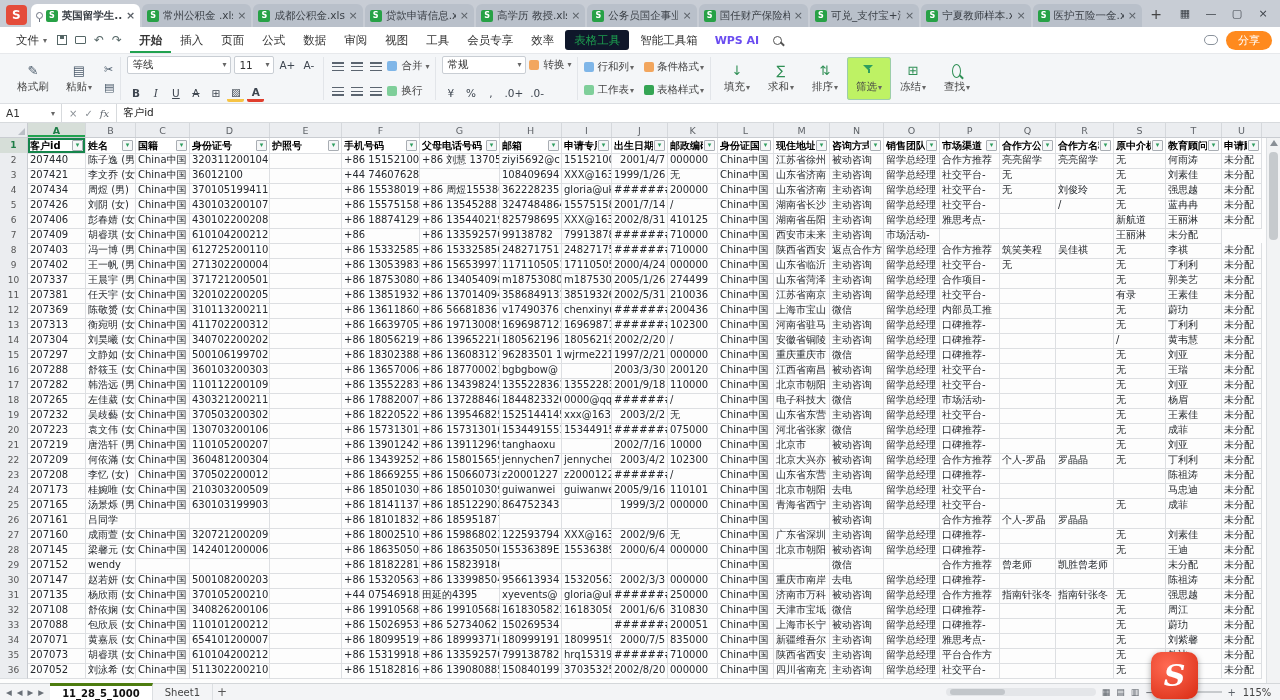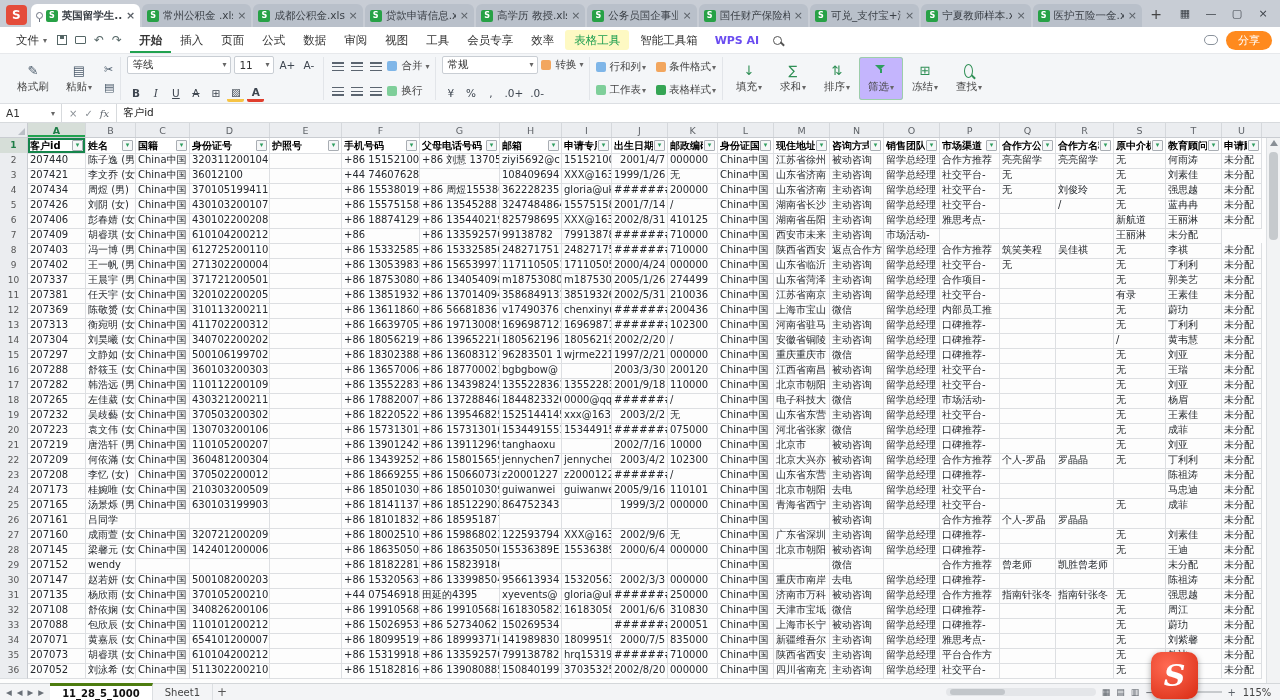--- a/index.html
+++ b/index.html
@@ -30,21 +30,21 @@
   .menubar{height:27px;background:#fff;display:flex;align-items:center;border-bottom:1px solid #e7e9ec;flex:0 0 27px;padding:0 8px}
   .filebtn{padding:0 8px;font-size:11.5px;color:#333;display:flex;align-items:center;gap:3px}
   .qicons{display:flex;align-items:center;gap:8px;margin:0 8px 0 2px;color:#556}
   .i-save{width:10px;height:10px;border:1.5px solid #566;position:relative}
   .i-save::before{content:"";position:absolute;top:0;left:2px;width:4px;height:3px;background:#566}
   .i-print{width:11px;height:8px;border:1.5px solid #566;border-radius:1px}
   .qarrow{font-size:12px;color:#566}
   .menus{display:flex;align-items:center;height:100%}
   .mitem{padding:0 9px;height:100%;display:flex;align-items:center;font-size:11.5px;color:#333;white-space:nowrap}
   .mitem.active{font-weight:bold;box-shadow:inset 0 -2px 0 #21a24f}
-  .mitem.contextual{color:#1c9e4f;background:#fef9c3;border-radius:3px;height:20px;margin:0 2px}
+  .mitem.contextual{color:#1c9e4f;background:#0f172a;border-radius:3px;height:20px;margin:0 2px}
   .wpsai{font-weight:bold;color:#6a4cf0;padding:0 8px;white-space:nowrap}
   .i-search{width:9px;height:9px;border:1.5px solid #555;border-radius:50%;position:relative;margin:0 6px}
   .i-search::after{content:"";position:absolute;width:5px;height:1.5px;background:#555;transform:rotate(45deg);right:-4px;bottom:-1px}
   .mright{margin-left:auto;display:flex;align-items:center;gap:8px}
   .cloudic{width:14px;height:10px;border:1.5px solid #8a929c;border-radius:6px}
   .sharebtn{background:#ff8a1e;color:#fff;border-radius:10px;padding:2px 12px;font-size:11px;white-space:nowrap}
 
   
   .ribbon{height:50px;background:#f4f6f8;border-bottom:1px solid #dcdfe3;display:flex;align-items:stretch;
     padding:3px 6px;flex:0 0 50px;gap:0;overflow:hidden}
@@ -52,41 +52,41 @@
   .bigbtn{width:42px;display:flex;flex-direction:column;align-items:center;justify-content:center;gap:2px;border-radius:3px}
   .bigbtn .ric{font-size:13px;color:#4a5a6a;line-height:14px}
   .rlabel{font-size:10.5px;color:#444;white-space:nowrap}
   .dd{font-size:8px;color:#666;margin-left:1px}
   .smallcol{display:flex;flex-direction:column;justify-content:center;gap:5px}
   .sic{font-size:11px;color:#4a5a6a}
   .cols{display:flex;flex-direction:column;justify-content:center;gap:11px}
   .rrow{display:flex;align-items:center;gap:3px}
   .combo{background:#fff;border:1px solid #c9ced4;border-radius:2px;height:18px;display:flex;align-items:center;
     justify-content:space-between;padding:0 4px;font-size:10.5px;color:#333}
-  .combo.fname{width:104px}.combo.fsize{width:40px}.combo.nfmt{width:96px}
+  .combo.fname{width:104px}.combo.fsize{width:40px}.combo.nfmt{width:84px}
   .tbtn{min-width:17px;height:17px;display:flex;align-items:center;justify-content:center;font-size:10.5px;
     color:#3e4650;border-radius:2px;padding:0 2px}
   [data-name="bold-button"]{font-weight:bold}
   [data-name="italic-button"]{font-style:italic;font-family:"DejaVu Serif",serif}
   [data-name="underline-button"]{text-decoration:underline}
   [data-name="strikethrough-button"]{text-decoration:line-through}
   [data-name="fill-color-button"]{border-bottom:3px solid #f6c344}
   [data-name="font-color-button"]{border-bottom:3px solid #e03e2d;font-weight:bold}
   .li{width:12px;height:9px;background:repeating-linear-gradient(to bottom,#5b6570 0 1.5px,transparent 1.5px 3.75px);margin:0 2px}
   .lbl-btn{display:flex;align-items:center;gap:2px;font-size:10.5px;color:#444;white-space:nowrap}
   .mini-sq{width:10px;height:10px;border-radius:2px;display:inline-block;margin-right:2px}
   .stackwrap{display:grid;grid-template-rows:1fr 1fr;grid-auto-flow:column;column-gap:10px;row-gap:3px;align-content:center}
   .stk{display:flex;align-items:center;font-size:10.5px;color:#444;white-space:nowrap}
   .sq{width:10px;height:10px;border-radius:2px;margin-right:3px}
   .sq0{background:#7fb6e8}.sq1{background:#7fcf9a}.sq2{background:#f2a65e}.sq3{background:#35a554}
   .biggroup{display:flex;align-items:stretch;padding:0 4px}
   .bigbtn2{width:44px;display:flex;flex-direction:column;align-items:center;justify-content:center;gap:2px;border-radius:3px}
   .bigbtn2 .bic{font-size:13px;color:#2f8f55;height:14px;display:flex;align-items:center;justify-content:center}
   .bigbtn2 .blr{font-size:10.5px;color:#444;white-space:nowrap}
-  .bigbtn2.activegreen{background:#c4b5fd;box-shadow:inset 0 0 0 1px #9ccdaa}
+  .bigbtn2.activegreen{background:#bef264;box-shadow:inset 0 0 0 1px #9ccdaa}
   .i-funnel{position:relative;width:11px;height:10px;display:inline-block}
   .i-funnel::before{content:"";position:absolute;left:0;top:1px;border-left:5.5px solid transparent;border-right:5.5px solid transparent;border-top:5px solid #2e9e5f}
   .i-funnel::after{content:"";position:absolute;left:4.5px;top:5px;width:2px;height:4px;background:#2e9e5f}
   .bic.i-search{border-color:#2f8f55}.bic.i-search::after{background:#2f8f55}
 
   
   .fbar{height:19px;background:#fff;border-bottom:1px solid #d7dadd;display:flex;align-items:stretch;flex:0 0 19px}
   .namebox{width:62px;border-right:1px solid #d7dadd;display:flex;align-items:center;justify-content:space-between;
     padding:0 6px;font-size:10.5px;color:#333}
   .fxg{display:flex;align-items:center;gap:7px;padding:0 7px;border-right:1px solid #d7dadd;color:#8a9096;font-size:10px}
@@ -1283,21 +1283,21 @@
         </div>
         <div class="r" data-name="table-row">
           <div class="rn" data-name="row-header-34">34</div>
           <div class="c" data-name="cell">207071</div>
           <div class="c" data-name="cell">黄嘉辰 (女</div>
           <div class="c" data-name="cell">China中国</div>
           <div class="c" data-name="cell">654101200007050581</div>
           <div class="c" data-name="cell"></div>
           <div class="c" data-name="cell">+86 18099519</div>
           <div class="c" data-name="cell">+86 1899937166</div>
-          <div class="c" data-name="cell">141989830</div>
+          <div class="c" data-name="cell">180999191</div>
           <div class="c" data-name="cell">180995191</div>
           <div class="c num" data-name="cell">2000/7/5</div>
           <div class="c" data-name="cell">835000</div>
           <div class="c" data-name="cell">China中国</div>
           <div class="c" data-name="cell">新疆维吾尔</div>
           <div class="c" data-name="cell">主动咨询</div>
           <div class="c" data-name="cell">留学总经理</div>
           <div class="c" data-name="cell">雅思考点-</div>
           <div class="c" data-name="cell"></div>
           <div class="c" data-name="cell"></div>

